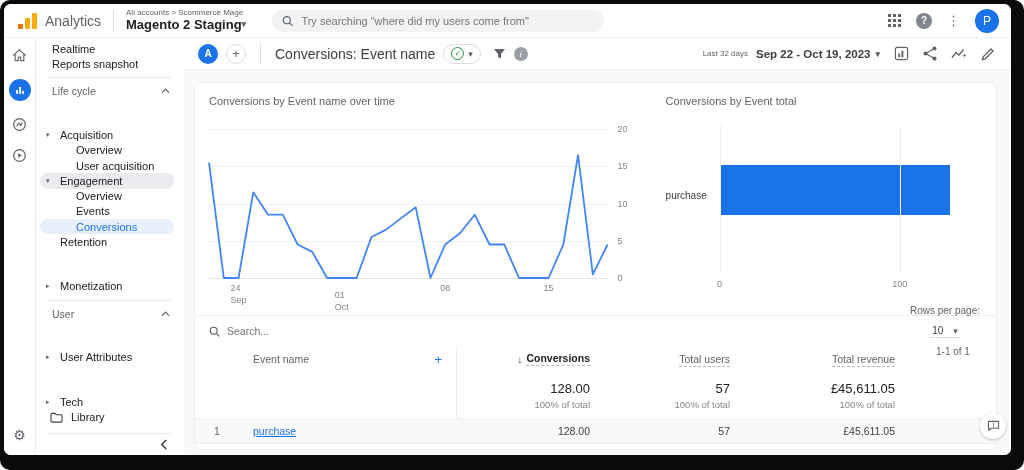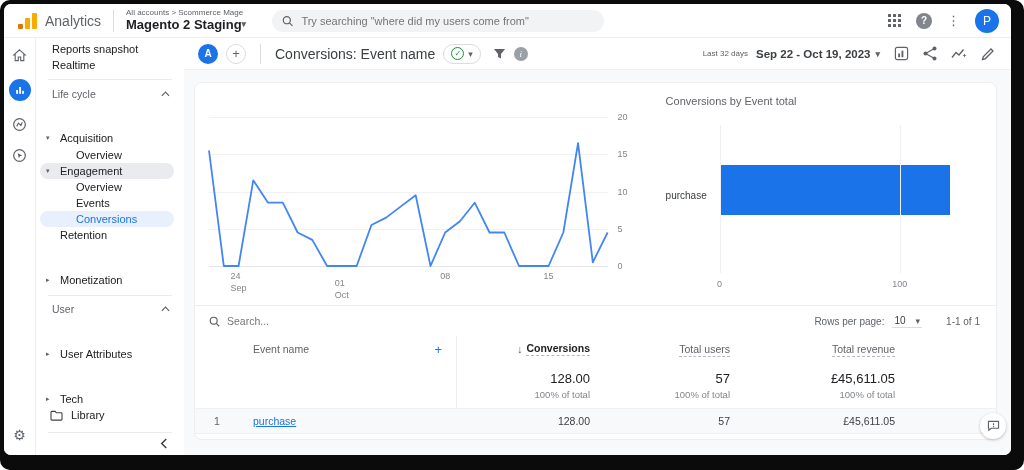--- a/index.html
+++ b/index.html
@@ -90,21 +90,21 @@
   .grid-v { position:absolute; top:0; bottom:0; width:1px; background:#eef0f2; }
   .bar-el { position:absolute; left:0; top:27%; height:34%; }
   .bar-xaxis { position:relative; height:20px; margin:6px 10px 0 54px; }
   .bx-lab { position:absolute; transform:translateX(-50%); font-size:9px; color:#80868b; }
 
   
   .table-sec { border-top:1px solid #eceef0; }
   .table-toolbar { height:30px; display:flex; align-items:center; padding:0 16px 0 14px; }
   .tbl-search { display:flex; align-items:center; gap:7px; }
   .tbl-search input { border:none; outline:none; background:transparent; font-size:10.5px; color:#5f6368; width:180px; font-family:Liberation Sans, sans-serif; }
-  .tbl-right { margin-left:auto; display:flex; align-items:center; gap:8px; font-size:10px; color:#5f6368; }
+  .tbl-right { margin-left:auto; display:flex; align-items:center; gap:8px; font-size:10px; color:#5f6368;flex-direction:column; }
   .rpp-select { display:flex; align-items:center; gap:10px; border-bottom:1px solid #dadce0; padding:1px 2px; color:#3c4043; }
   .range-label { margin-left:16px; }
   .tgrid { display:grid; grid-template-columns:44px 217px 150px 140px 165px 1fr; align-items:center; }
   .th { font-size:10.5px; color:#5f6368; }
   .th-row { height:26px; }
   .num-h { text-align:right; padding-right:16px; }
   .dotted { border-bottom:1px dashed #b6babf; padding-bottom:1px; }
   .sorted { color:#202124; font-weight:bold; }
   .bl { border-left:1px solid #eceef0; align-self:stretch; display:flex; align-items:center; justify-content:flex-end; }
   .bl2 { border-left:1px solid #eceef0; align-self:stretch; display:flex; flex-direction:column; align-items:flex-end; justify-content:center; }
@@ -188,40 +188,43 @@
           </svg>
       <svg width="15" height="15" viewBox="0 0 16 16">
             <circle cx="8" cy="8" r="6.2" fill="none" stroke="#5f6368" stroke-width="1.3"></circle>
             <path d="M6 5.5 L11 8 L8.4 8.8 L7.4 11.3 Z" fill="#5f6368"></path>
           </svg>
       <div class="rail-gear">⚙</div>
     </div>
 
     <div class="drawer">
       <div class="nav-item">
+            <span>Realtime</span>
+          </div>
+      <div class="nav-item">
             <span>Reports snapshot</span>
-          </div>
-      <div class="nav-item">
-            <span>Realtime</span>
           </div>
       <div class="nav-divider"></div>
 
       <div class="sec-head">
         <span>Life cycle</span>
         <svg width="9" height="6" viewBox="0 0 10 6">
               <path d="M1 5 L5 1 L9 5" fill="none" stroke="#5f6368" stroke-width="1.3"></path>
             </svg>
       </div>
 
       <div class="nav-item nav-parent">
         <span class="tri">▾</span>
         <span>Acquisition</span>
       </div>
       <div class="nav-item nav-child">
             <span>Overview</span>
+          </div>
+      <div class="nav-item nav-child">
+            <span>User acquisition</span>
           </div>
 
       <div class="nav-item nav-parent pill-gray">
         <span class="tri">▾</span>
         <span>Engagement</span>
       </div>
       <div class="nav-item nav-child">
             <span>Overview</span>
           </div>
       <div class="nav-item nav-child">
@@ -323,20 +326,21 @@
           </span>
         </div>
       </div>
 
       <div class="content">
         <div class="card">
 
           <div class="charts-row">
 
             <div class="chart-left">
+              <div class="chart-title">Conversions by Event name over time</div>
               <div class="line-plot-wrap">
                 <div class="line-plot">
                       <div class="y-lab" style="top: 144px;">0</div>
                       <div class="grid-h" style="top: 111.75px;"></div>
                       <div class="y-lab" style="top: 106.75px;">5</div>
                       <div class="grid-h" style="top: 74.5px;"></div>
                       <div class="y-lab" style="top: 69.5px;">10</div>
                       <div class="grid-h" style="top: 37.25px;"></div>
                       <div class="y-lab" style="top: 32.25px;">15</div>
                       <div class="grid-h" style="top: 0px;"></div>

